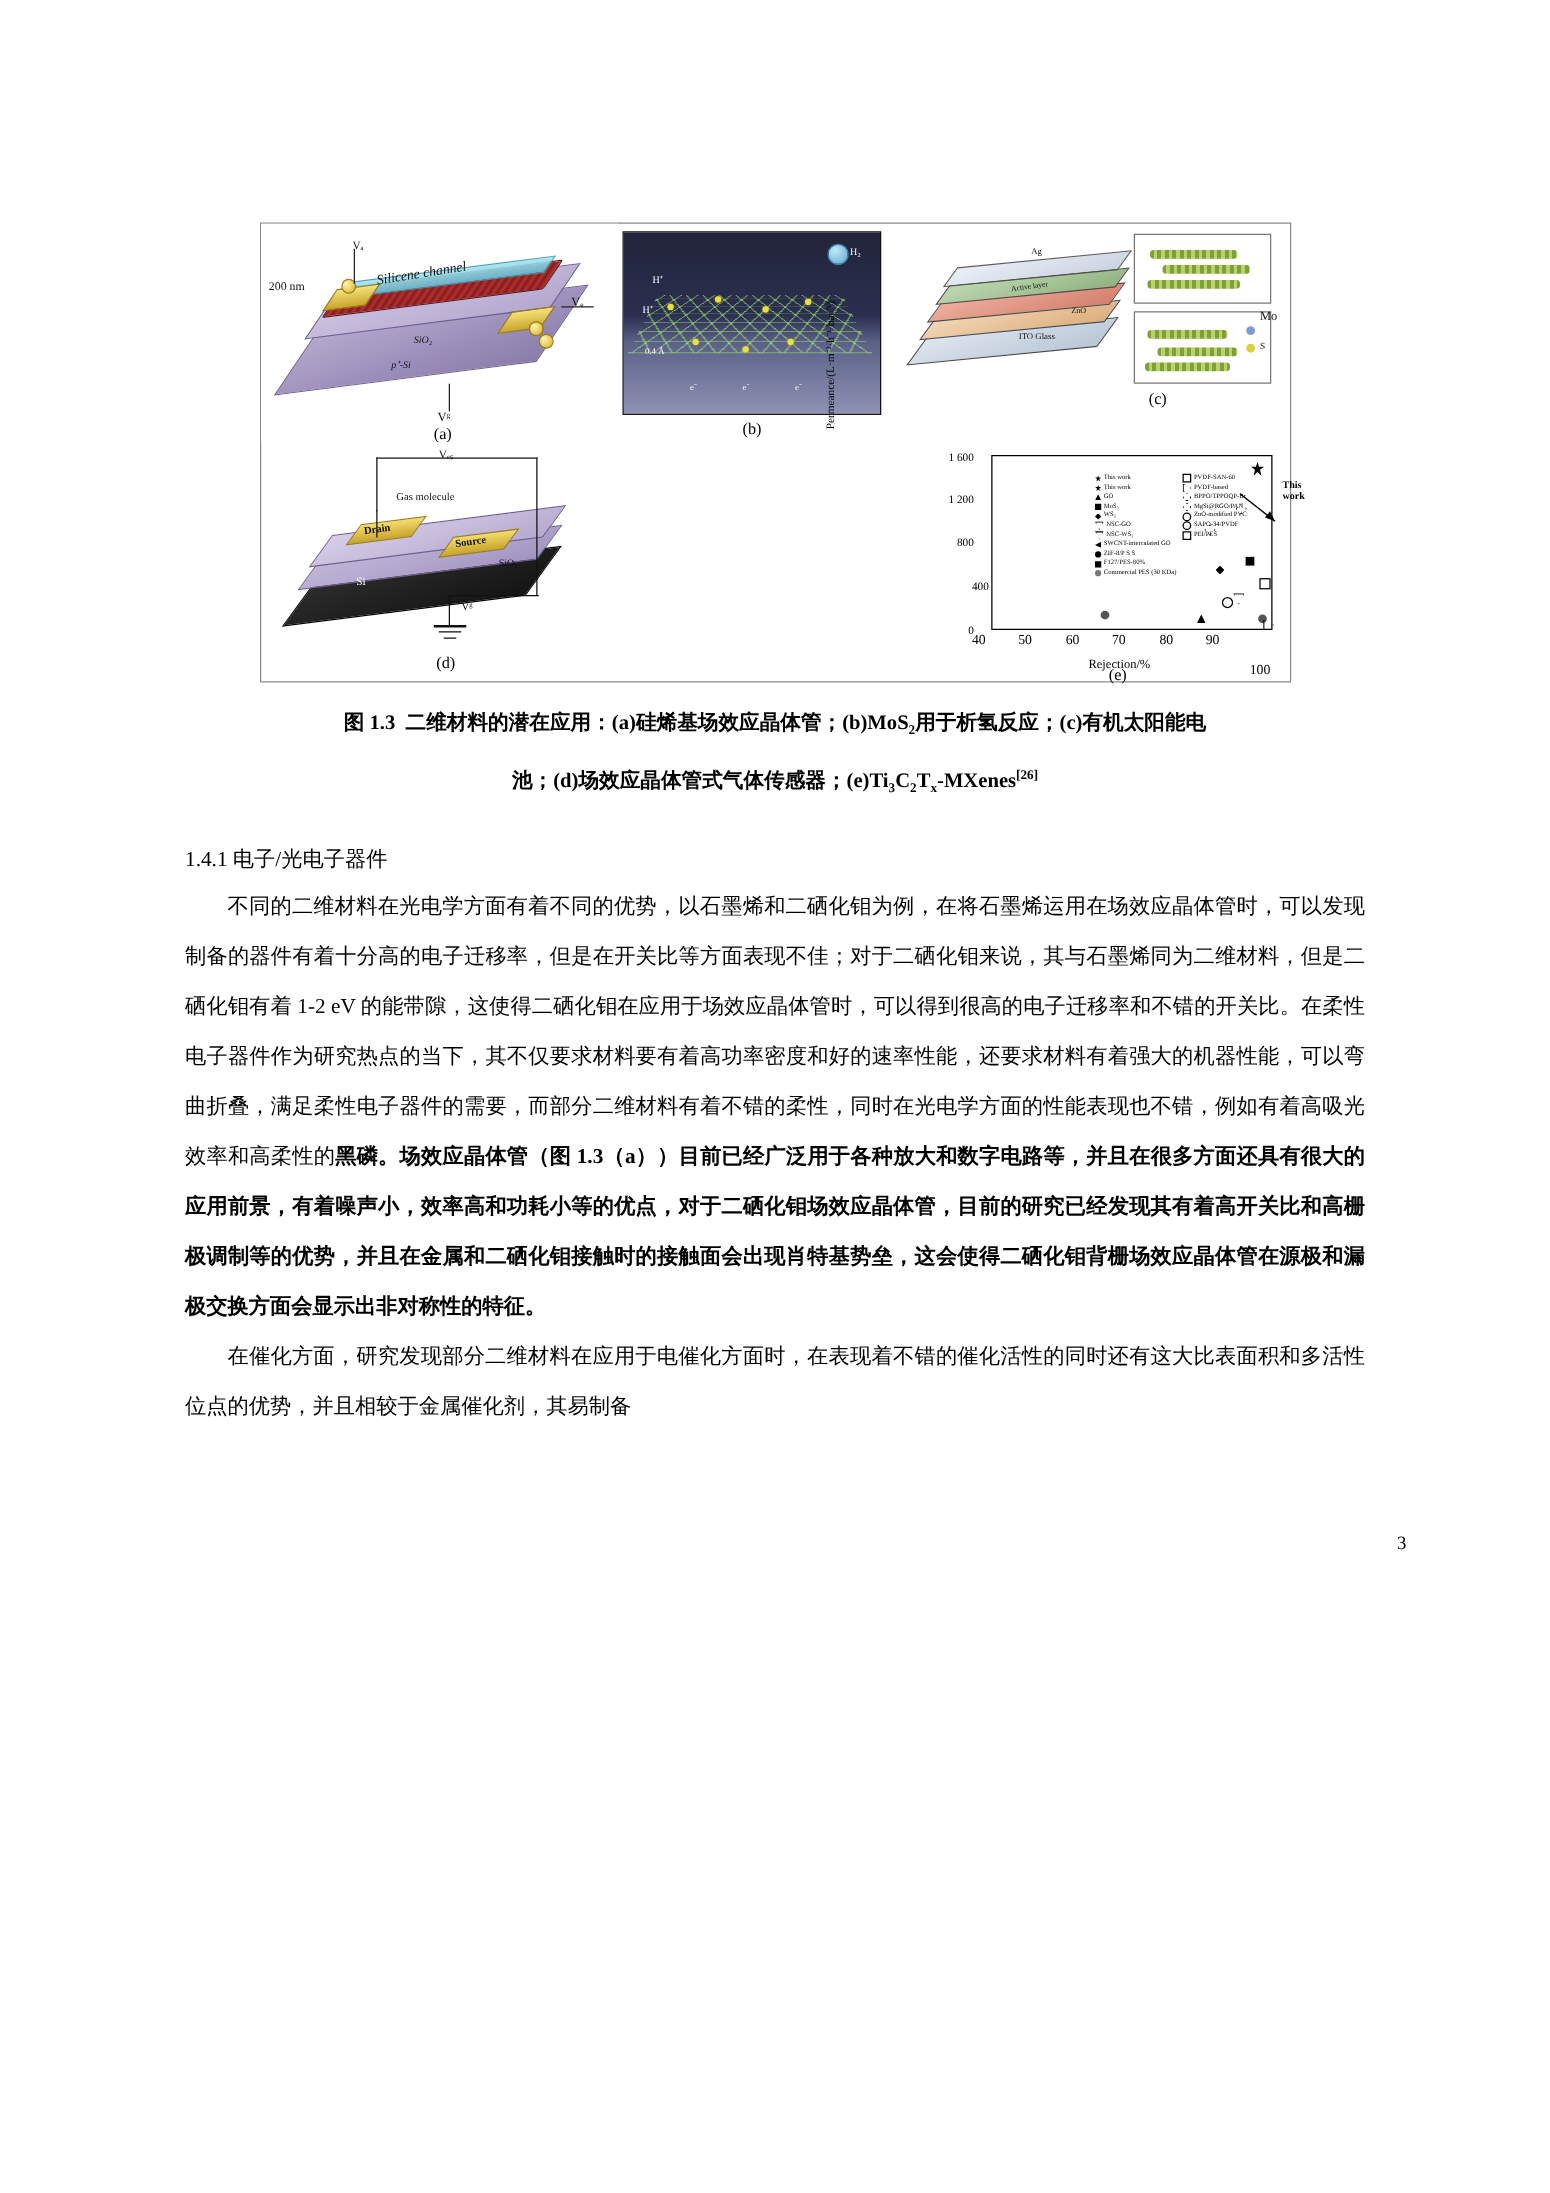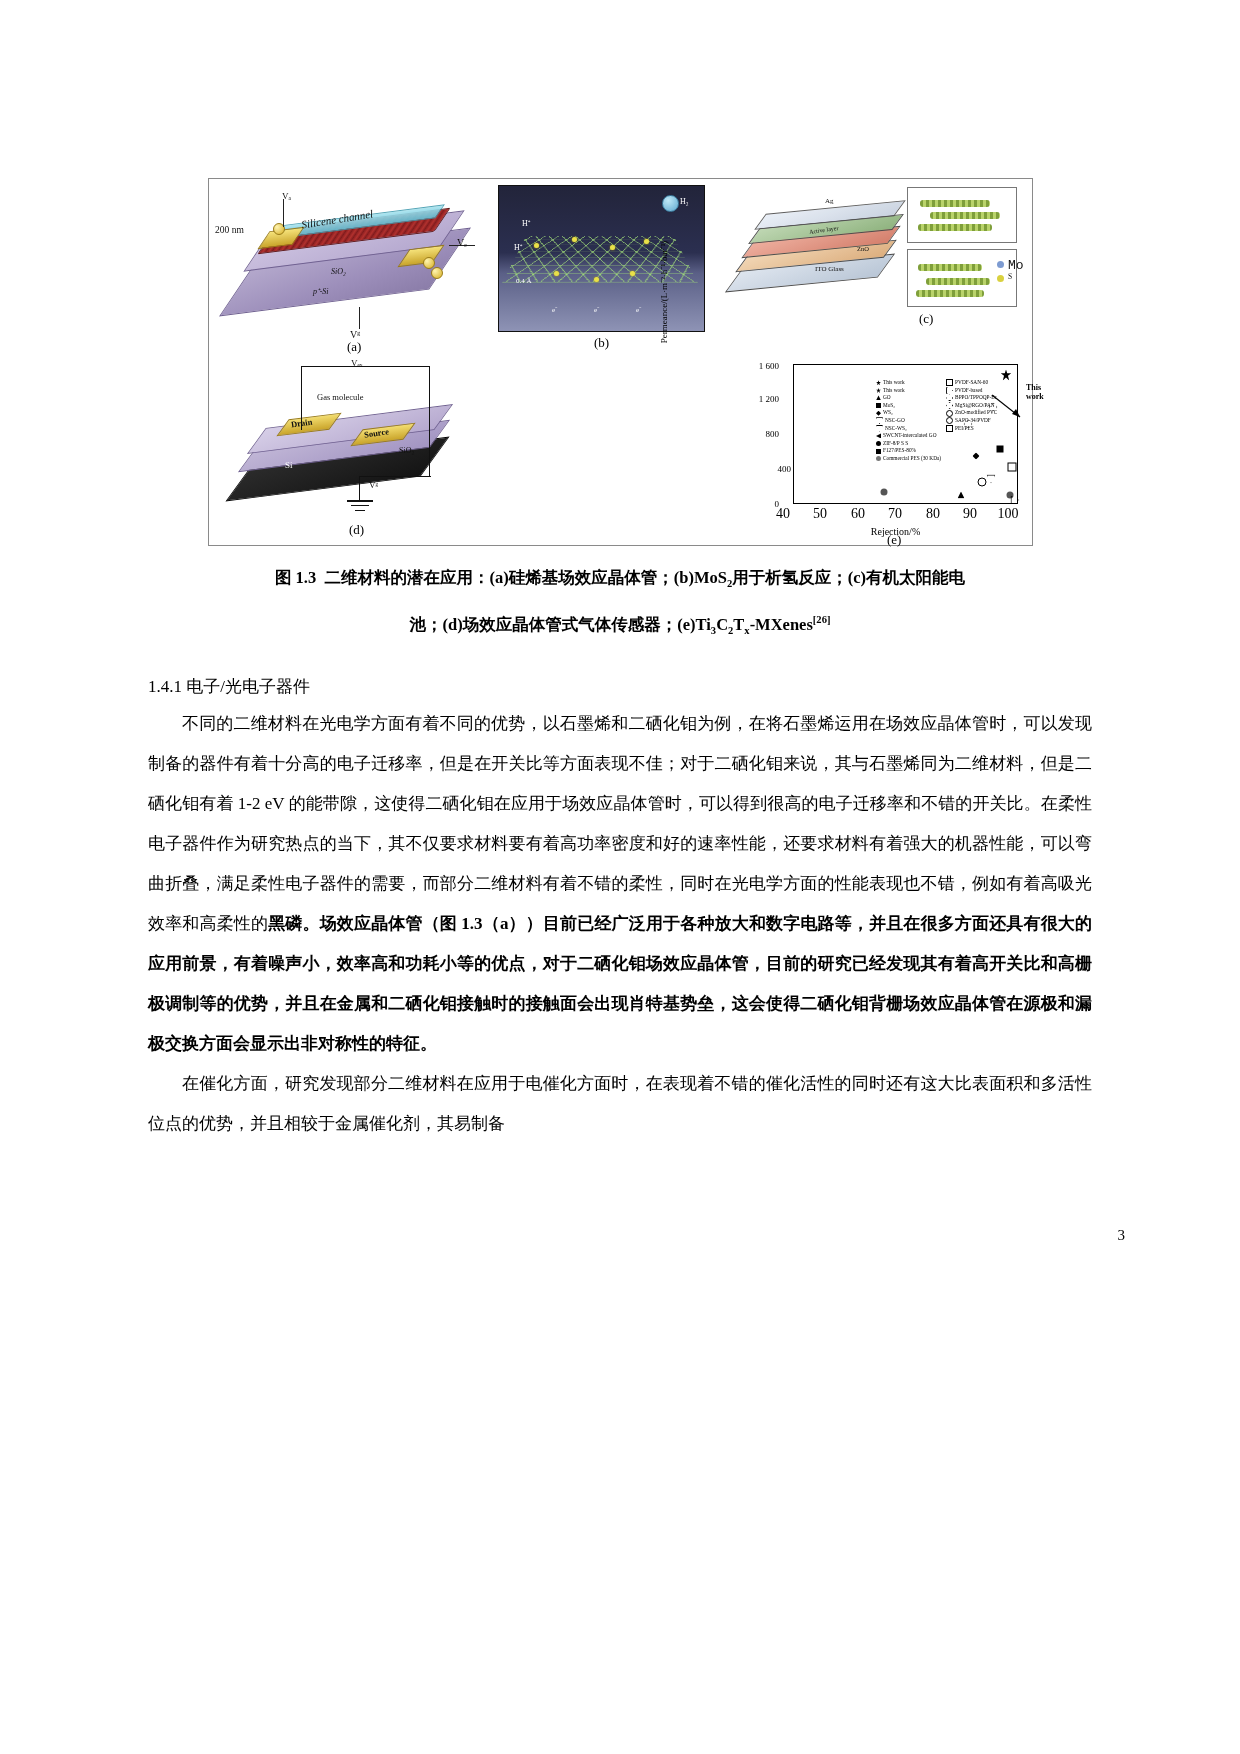--- a/index.html
+++ b/index.html
@@ -235,21 +235,21 @@
   .x-title {
     position: absolute;
     left: 74px; top: 172px;
     width: 225px;
     text-align: center;
     font-size: 10px;
   }
   .tick-x {
     position: absolute;
     top: 152px;
-    font-size: 14px;
+    font-size: 11px;
     transform: translateX(-50%);
   }
   .tick-y {
     position: absolute;
     font-size: 9px;
     text-align: right;
     transform: translateY(-50%);
     white-space: nowrap;
   }
   .pt {
@@ -389,21 +389,21 @@
             <div class="tmd-strip" style="left:12px;top:12px;width:70px;"></div>
             <div class="tmd-strip" style="left:22px;top:24px;width:70px;"></div>
             <div class="tmd-strip" style="left:10px;top:36px;width:74px;"></div>
           </div>
           <div class="cbox" style="left:198px;top:70px;width:108px;height:56px;">
             <div class="tmd-strip" style="left:10px;top:14px;width:64px;"></div>
             <div class="tmd-strip" style="left:18px;top:28px;width:64px;"></div>
             <div class="tmd-strip" style="left:8px;top:40px;width:68px;"></div>
           </div>
           <div style="position:absolute;left:288px;top:82px;width:7px;height:7px;border-radius:50%;background:#7d9bd1;"></div>
-          <div class="lbl" style="left:299px;top:79px;font-size:13px;font-family:Liberation Mono, monospace;">Mo</div>
+          <div class="lbl" style="left:299px;top:69px;font-size:10px;">Mo</div>
           <div style="position:absolute;left:288px;top:96px;width:7px;height:7px;border-radius:50%;background:#d9d13f;"></div>
           <div class="lbl" style="left:299px;top:93px;font-size:7.5px;">S</div>
 
           <div class="panel-letter" style="left:210px;top:132px;">(c)</div>
         </div>
 
         <div class="panel-d">
           <div class="d-slab-bot"></div>
           <div class="d-slab-mid"></div>
           <div class="d-slab-top"></div>
@@ -538,21 +538,21 @@
           <div class="tick-y" style="left:30px;top:80px;width:40px;">800</div>
           <div class="tick-y" style="left:30px;top:45px;width:40px;">1 200</div>
           <div class="tick-y" style="left:30px;top:12px;width:40px;">1 600</div>
 
           <div class="tick-x" style="left:74px;">40</div>
           <div class="tick-x" style="left:111px;">50</div>
           <div class="tick-x" style="left:149px;">60</div>
           <div class="tick-x" style="left:186px;">70</div>
           <div class="tick-x" style="left:224px;">80</div>
           <div class="tick-x" style="left:261px;">90</div>
-          <div class="tick-x" style="left:299px;">100</div>
+          <div class="tick-x" style="left:299px;margin-top:24px;">100</div>
 
           <div class="x-title">Rejection/%</div>
           <div class="panel-letter" style="left:178px;top:178px;">(e)</div>
         </div>
 
       </div>
     </div>
 
     <div class="caption">
       <span>图 1.3</span>&nbsp;&nbsp;<span>二维材料的潜在应用：(a)硅烯基场效应晶体管；(b)MoS</span><sub>2</sub><span>用于析氢反应；(c)有机太阳能电</span>

